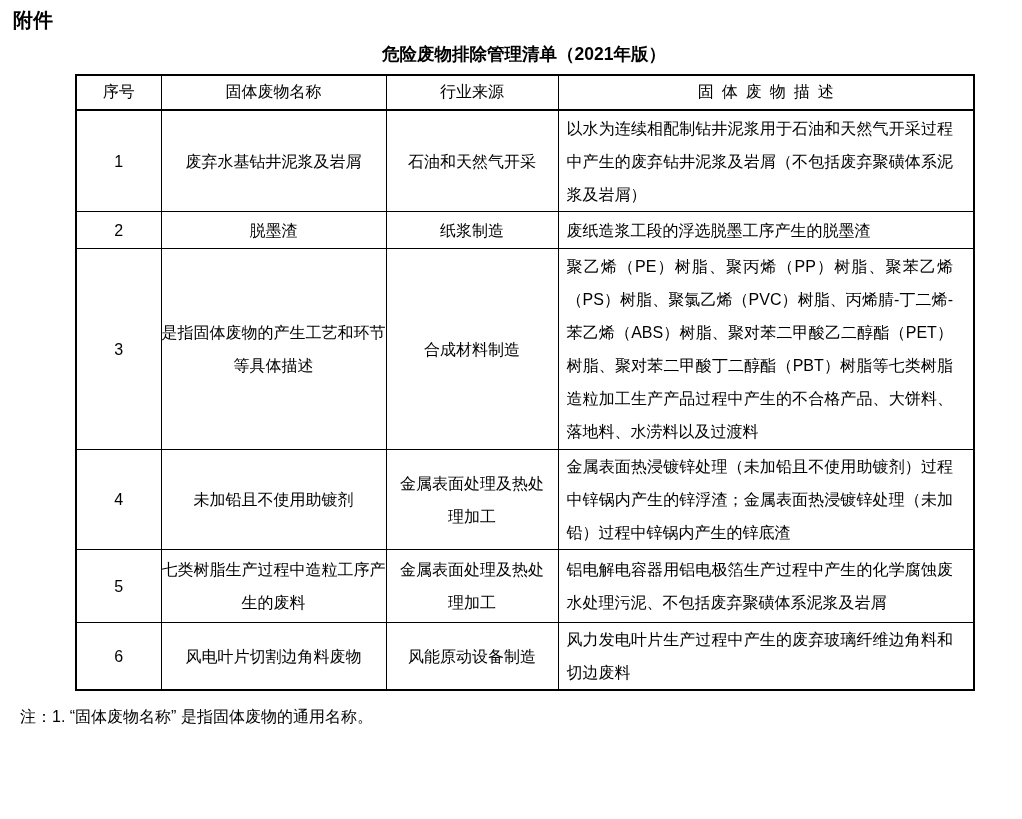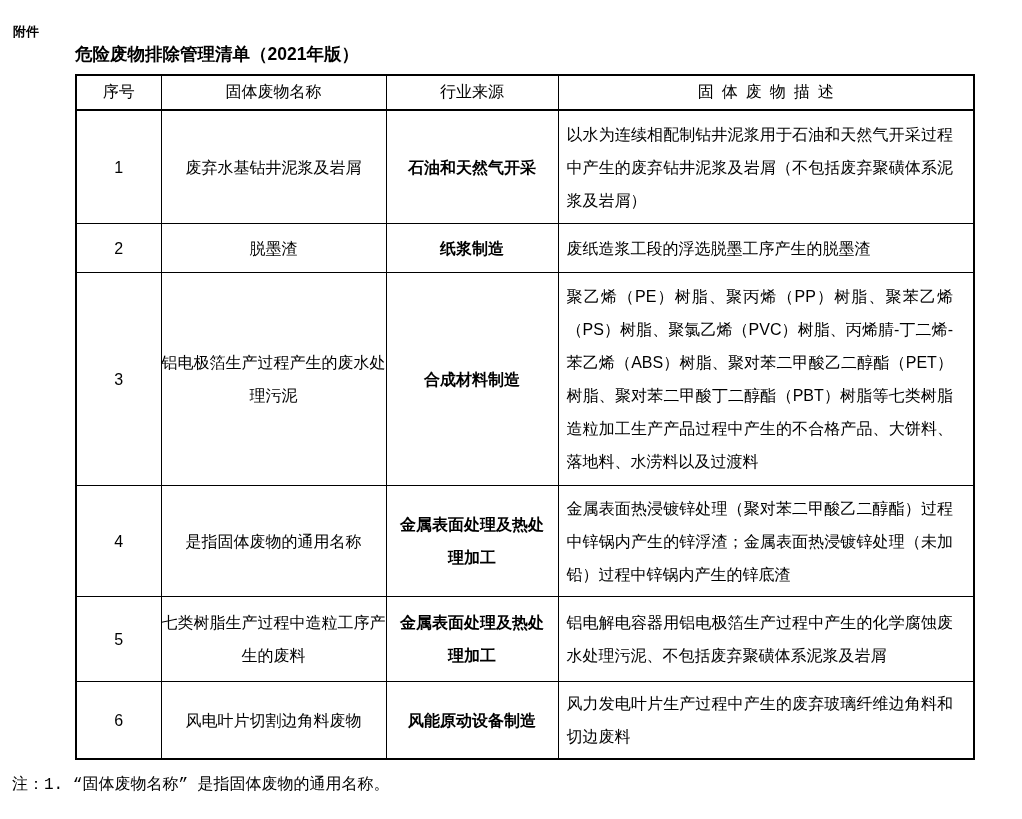--- a/index.html
+++ b/index.html
@@ -10,28 +10,29 @@
     font-family: "Liberation Sans", "DejaVu Sans", sans-serif;
   }
   body {
     width: 1022px;
     height: 819px;
     position: relative;
     overflow: hidden;
   }
   .attachment {
     position: absolute;
-    top: 23px;
+    top: 7px;
     left: 13px;
-    font-size: 13px;
+    font-size: 20px;
     font-weight: bold;
   }
   .title-wrap {
     margin: 43px 0 0 75px;
     width: 898px;
+    text-align: center;
   }
   .doc-title {
     font-size: 17.5px;
     font-weight: bold;
     line-height: 22px;
   }
   table.waste-table {
     margin: 9px 0 0 75px;
     width: 898px;
     border-collapse: collapse;
@@ -62,35 +63,34 @@
     line-height: 33px;
     vertical-align: middle;
     padding: 0;
   }
   .waste-table td.cell-no,
   .waste-table td.cell-name,
   .waste-table td.cell-industry {
     text-align: center;
   }
   .waste-table td.cell-name { padding: 0 0; }
-  .waste-table td.cell-industry { padding: 6px 12px; font-weight: bold; }
+  .waste-table td.cell-industry { padding: 0 12px; }
   .waste-table td.cell-desc {
     text-align: justify;
     padding: 0 20px 0 8px;
   }
   tbody tr:nth-child(1) td { height: 100px; }
   tbody tr:nth-child(2) td { height: 36px; }
   tbody tr:nth-child(3) td { height: 200px; margin-top: 13px; }
   tbody tr:nth-child(4) td { height: 98px; }
   tbody tr:nth-child(5) td { height: 72px; }
   tbody tr:nth-child(6) td { height: 64px; }
   .notes {
-    margin: 6px 0 0 12px;
+    margin: 6px 0 0 20px;
     font-size: 16px;
-    font-family: Liberation Mono, monospace;
   }
   .note-line {
     line-height: 39px;
     white-space: nowrap;
   }
   .note-line.indented {
     margin-left: 49px;
   }
 </style>
 </head>
@@ -125,29 +125,29 @@
       <td class="cell-desc">以水为连续相配制钻井泥浆用于石油和天然气开采过程中产生的废弃钻井泥浆及岩屑（不包括废弃聚磺体系泥浆及岩屑）</td>
     </tr>
     <tr>
       <td class="cell-no">2</td>
       <td class="cell-name">脱墨渣</td>
       <td class="cell-industry">纸浆制造</td>
       <td class="cell-desc">废纸造浆工段的浮选脱墨工序产生的脱墨渣</td>
     </tr>
     <tr>
       <td class="cell-no">3</td>
-      <td class="cell-name">铝电极箔生产过程产生的废水处理污泥</td>
+      <td class="cell-name">是指固体废物的产生工艺和环节等具体描述</td>
       <td class="cell-industry">合成材料制造</td>
       <td class="cell-desc">聚乙烯（PE）树脂、聚丙烯（PP）树脂、聚苯乙烯（PS）树脂、聚氯乙烯（PVC）树脂、丙烯腈-丁二烯-苯乙烯（ABS）树脂、聚对苯二甲酸乙二醇酯（PET）树脂、聚对苯二甲酸丁二醇酯（PBT）树脂等七类树脂造粒加工生产产品过程中产生的不合格产品、大饼料、落地料、水涝料以及过渡料</td>
     </tr>
     <tr>
       <td class="cell-no">4</td>
-      <td class="cell-name">是指固体废物的通用名称</td>
+      <td class="cell-name">未加铅且不使用助镀剂</td>
       <td class="cell-industry">金属表面处理及热处理加工</td>
-      <td class="cell-desc">金属表面热浸镀锌处理（聚对苯二甲酸乙二醇酯）过程中锌锅内产生的锌浮渣；金属表面热浸镀锌处理（未加铅）过程中锌锅内产生的锌底渣</td>
+      <td class="cell-desc">金属表面热浸镀锌处理（未加铅且不使用助镀剂）过程中锌锅内产生的锌浮渣；金属表面热浸镀锌处理（未加铅）过程中锌锅内产生的锌底渣</td>
     </tr>
     <tr>
       <td class="cell-no">5</td>
       <td class="cell-name">七类树脂生产过程中造粒工序产生的废料</td>
       <td class="cell-industry">金属表面处理及热处理加工</td>
       <td class="cell-desc">铝电解电容器用铝电极箔生产过程中产生的化学腐蚀废水处理污泥、不包括废弃聚磺体系泥浆及岩屑</td>
     </tr>
     <tr>
       <td class="cell-no">6</td>
       <td class="cell-name">风电叶片切割边角料废物</td>

